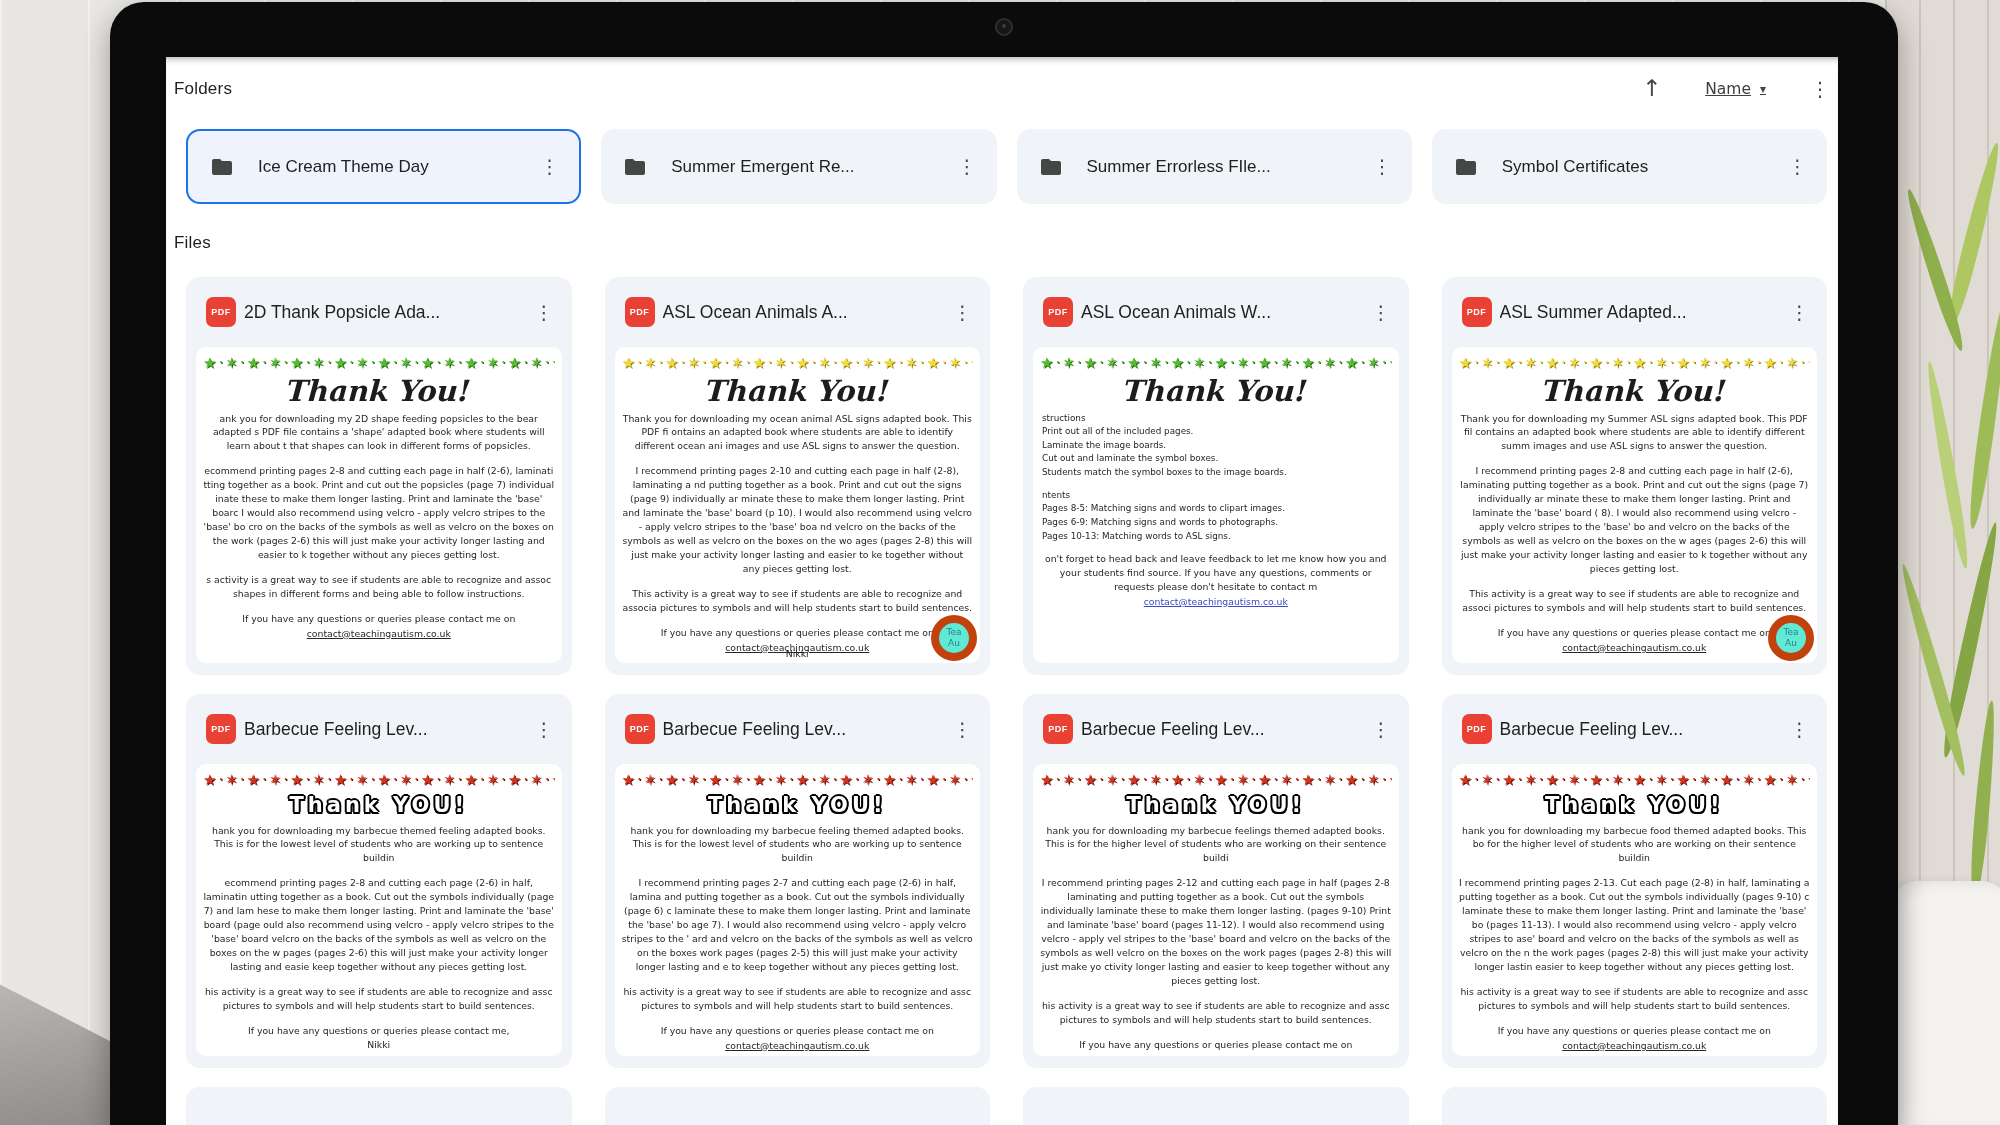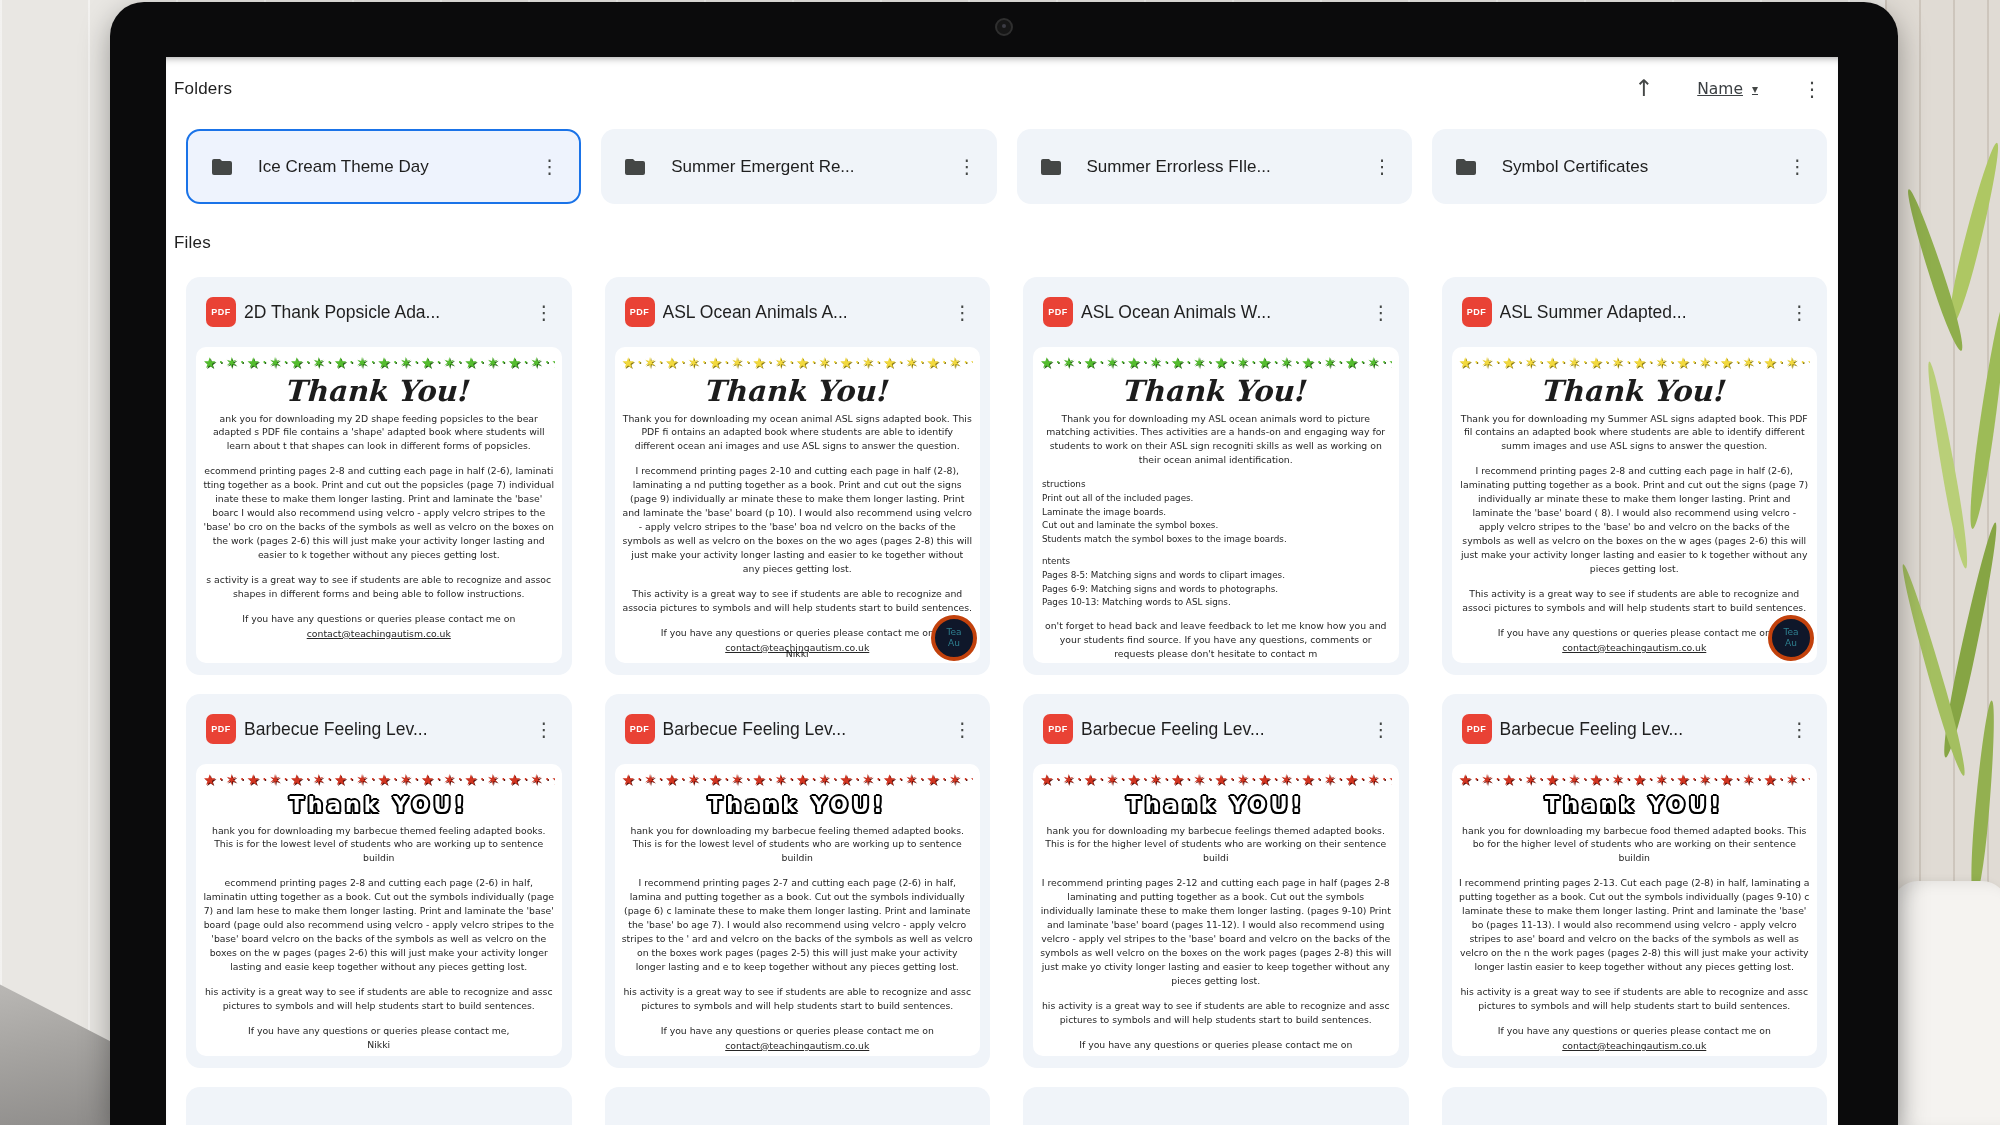--- a/index.html
+++ b/index.html
@@ -18,21 +18,21 @@
 
   .laptop { position:absolute; left:110px; top:2px; width:1788px; height:1123px;
     background:#0b0b0c; border-radius:34px 34px 0 0; box-shadow:0 10px 30px rgba(0,0,0,.35); }
   .camera { position:absolute; left:50%; top:16px; transform:translateX(-50%); width:18px; height:18px;
     border-radius:50%; background:#161616; border:2px solid #2f2f2f; }
   .camera::after { content:""; position:absolute; left:5px; top:4px; width:4px; height:4px; border-radius:50%; background:#3c3c44; }
 
   .screen { position:absolute; left:56px; top:55px; width:1672px; height:1068px; background:#ffffff;
     overflow:hidden; box-shadow:inset 0 7px 9px -7px rgba(0,0,0,.45); }
 
-  .topbar { display:flex; justify-content:space-between; align-items:center; padding:20px 16px 0 8px; }
+  .topbar { display:flex; justify-content:space-between; align-items:center; padding:20px 8px 0 8px; }
   .h-section { font-size:17px; font-weight:400; color:#1f1f1f; letter-spacing:.2px; }
   .toolbar { display:flex; align-items:center; gap:44px; color:#444746; }
   .tbtn { background:none; border:none; cursor:pointer; color:#444746; font-family:"DejaVu Sans", sans-serif; }
   .up { font-size:23px; line-height:1; }
   .sortbtn { display:flex; align-items:center; gap:9px; font-size:15.5px; color:#3c4043;text-decoration:underline; }
   .caret { font-size:12px; color:#444746; }
   .kebab { font-size:20px; line-height:1; letter-spacing:0; }
 
   .folder-grid { display:grid; grid-template-columns:repeat(4,1fr); column-gap:20px; margin:29px 11px 0 20px; }
   .folder-card { height:75px; background:#f0f4f9; border-radius:14px; display:flex; align-items:center;
@@ -61,22 +61,22 @@
     color:#1c1c1c; transform:skewX(-4deg); margin:1px 0 4px; }
   .bubble { font-weight:bold; font-size:21px; letter-spacing:4px; color:#fff; margin:4px 0 7px;
     text-shadow:2px 0 0 #000,-2px 0 0 #000,0 2px 0 #000,0 -2px 0 #000,1.5px 1.5px 0 #000,-1.5px -1.5px 0 #000,1.5px -1.5px 0 #000,-1.5px 1.5px 0 #000; }
   .pv { font-size:9.3px; line-height:1.5; margin:0 0 11px; }
   .pv.tight { margin-bottom:1px; }
   .email { text-decoration:underline; }
   .email.blue { color:#3d49c4; }
   .sig { font-size:9.3px; margin-top:-8px; }
   .plist { text-align:left; font-size:8.8px; line-height:1.55; margin:0 0 9px 2px; }
   .plist .lt { }
-  .stamp { position:absolute; right:3px; bottom:2px; width:46px; height:46px; border:4px solid #c2410c;
-    border-radius:50%; background:#0f172a; color:#2e7f8f; font-size:9px; line-height:1.2;
+  .stamp { position:absolute; right:3px; bottom:2px; width:46px; height:46px; border:8px solid #c2410c;
+    border-radius:50%; background:#5eead4; color:#2e7f8f; font-size:9px; line-height:1.2;
     display:flex; flex-direction:column; align-items:center; justify-content:center; }
 </style>
 </head>
 <body>
 
 <div class="stage">
   <div class="wall-stripes"></div>
   <div class="wall-right"></div>
   <div class="desk-corner"></div>
 
@@ -182,21 +182,20 @@
 
         <div class="fcard h1">
           <div class="fhead">
             <span class="pdf">PDF</span>
             <span class="ftitle">ASL Ocean Animals W...</span>
             <button class="dots">⋮</button>
           </div>
           <div class="sheet">
             <div class="stars green">★·✶·★·✶·★·✶·★·✶·★·✶·★·✶·★·✶·★·✶·★·✶·★·✶·★·✶·★·✶·★·✶·★·✶·★·✶·★·✶·★·✶·★</div>
             <div class="script">Thank You!</div>
-            <p class="pv">Thank you for downloading my ASL ocean animals word to picture matching activities. Thes activities are a hands-on and engaging way for students to work on their ASL sign recogniti skills as well as working on their ocean animal identification.</p>
             <div class="plist">
               <div class="lt">structions</div>
               <div>Print out all of the included pages.</div>
               <div>Laminate the image boards.</div>
               <div>Cut out and laminate the symbol boxes.</div>
               <div>Students match the symbol boxes to the image boards.</div>
             </div>
             <div class="plist">
               <div class="lt">ntents</div>
               <div>Pages 8-5: Matching signs and words to clipart images.</div>

